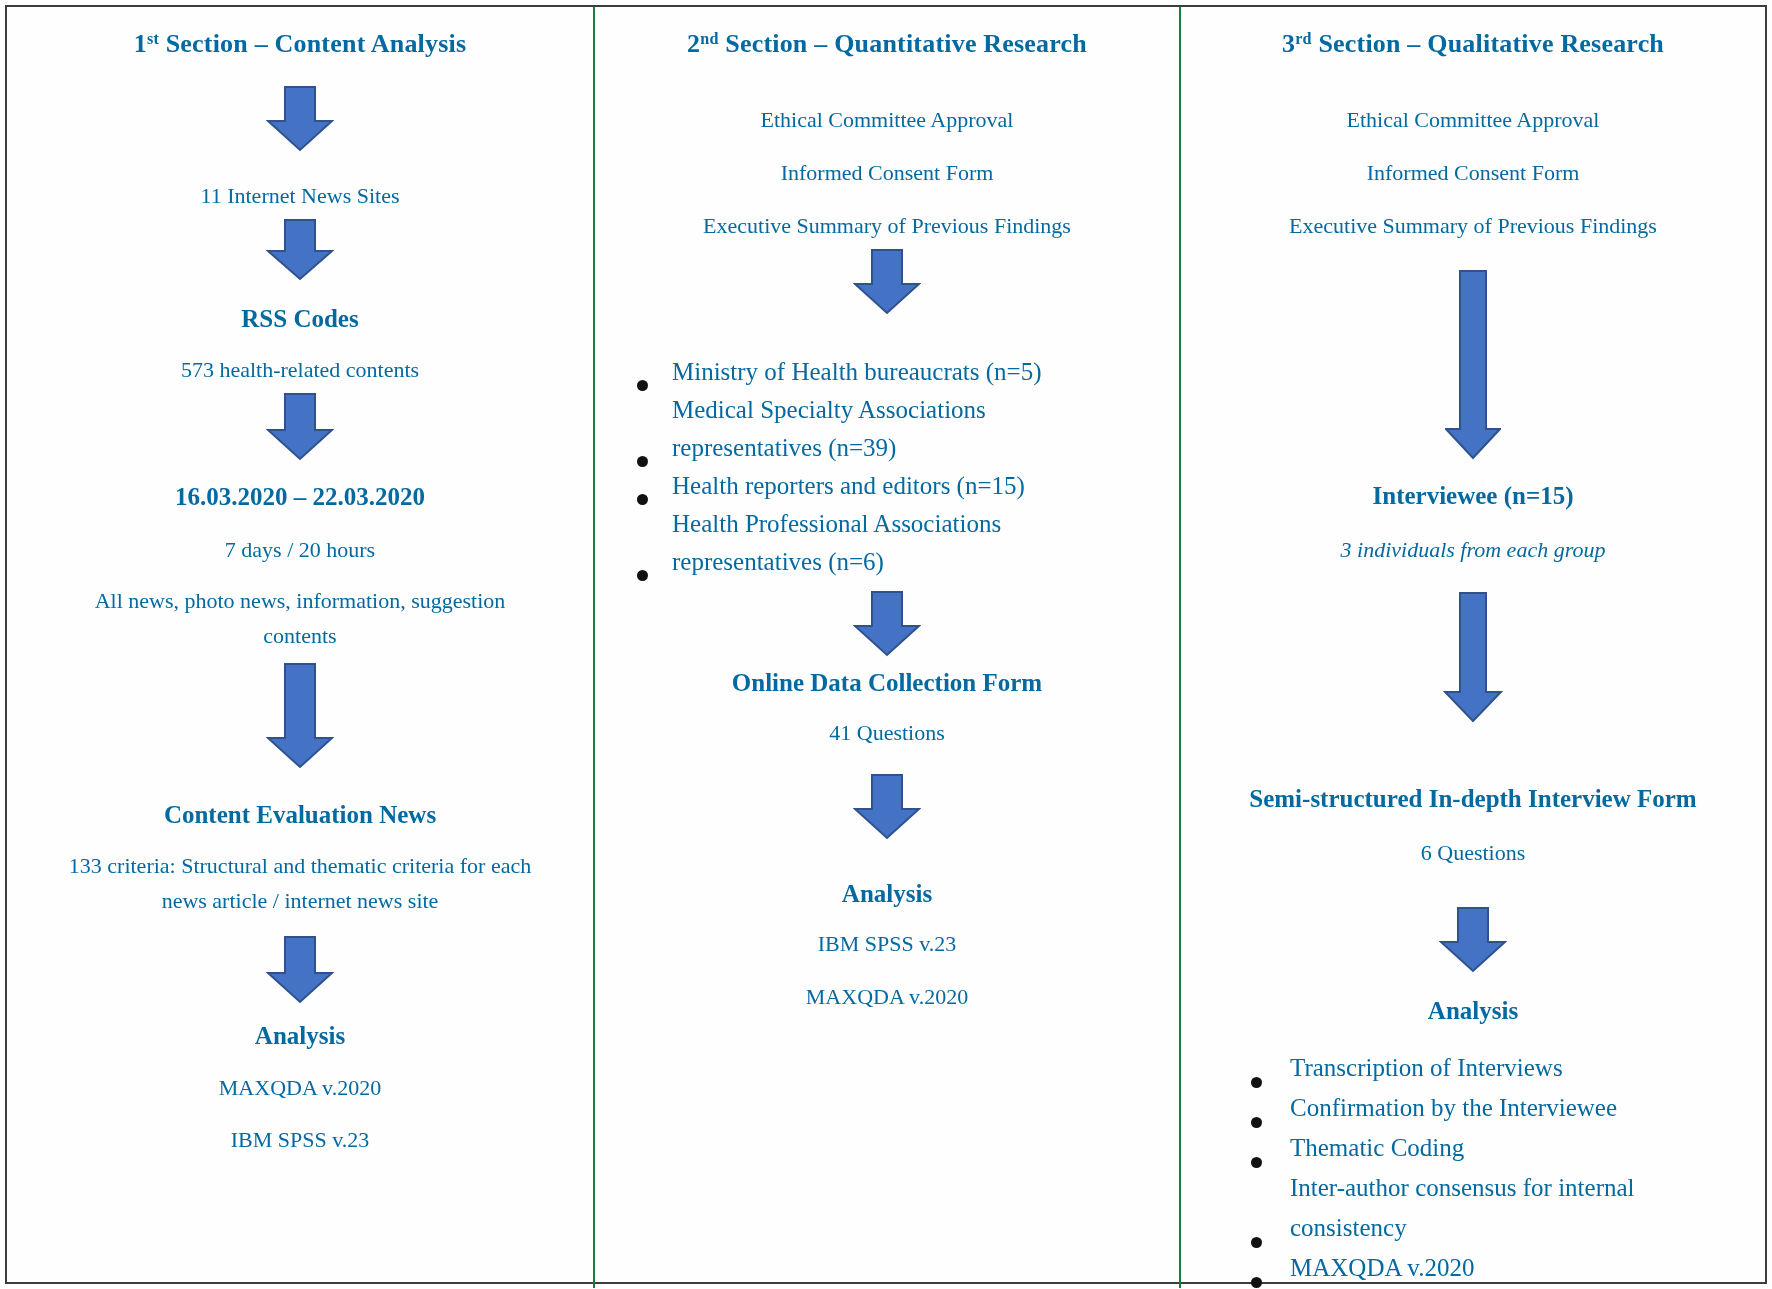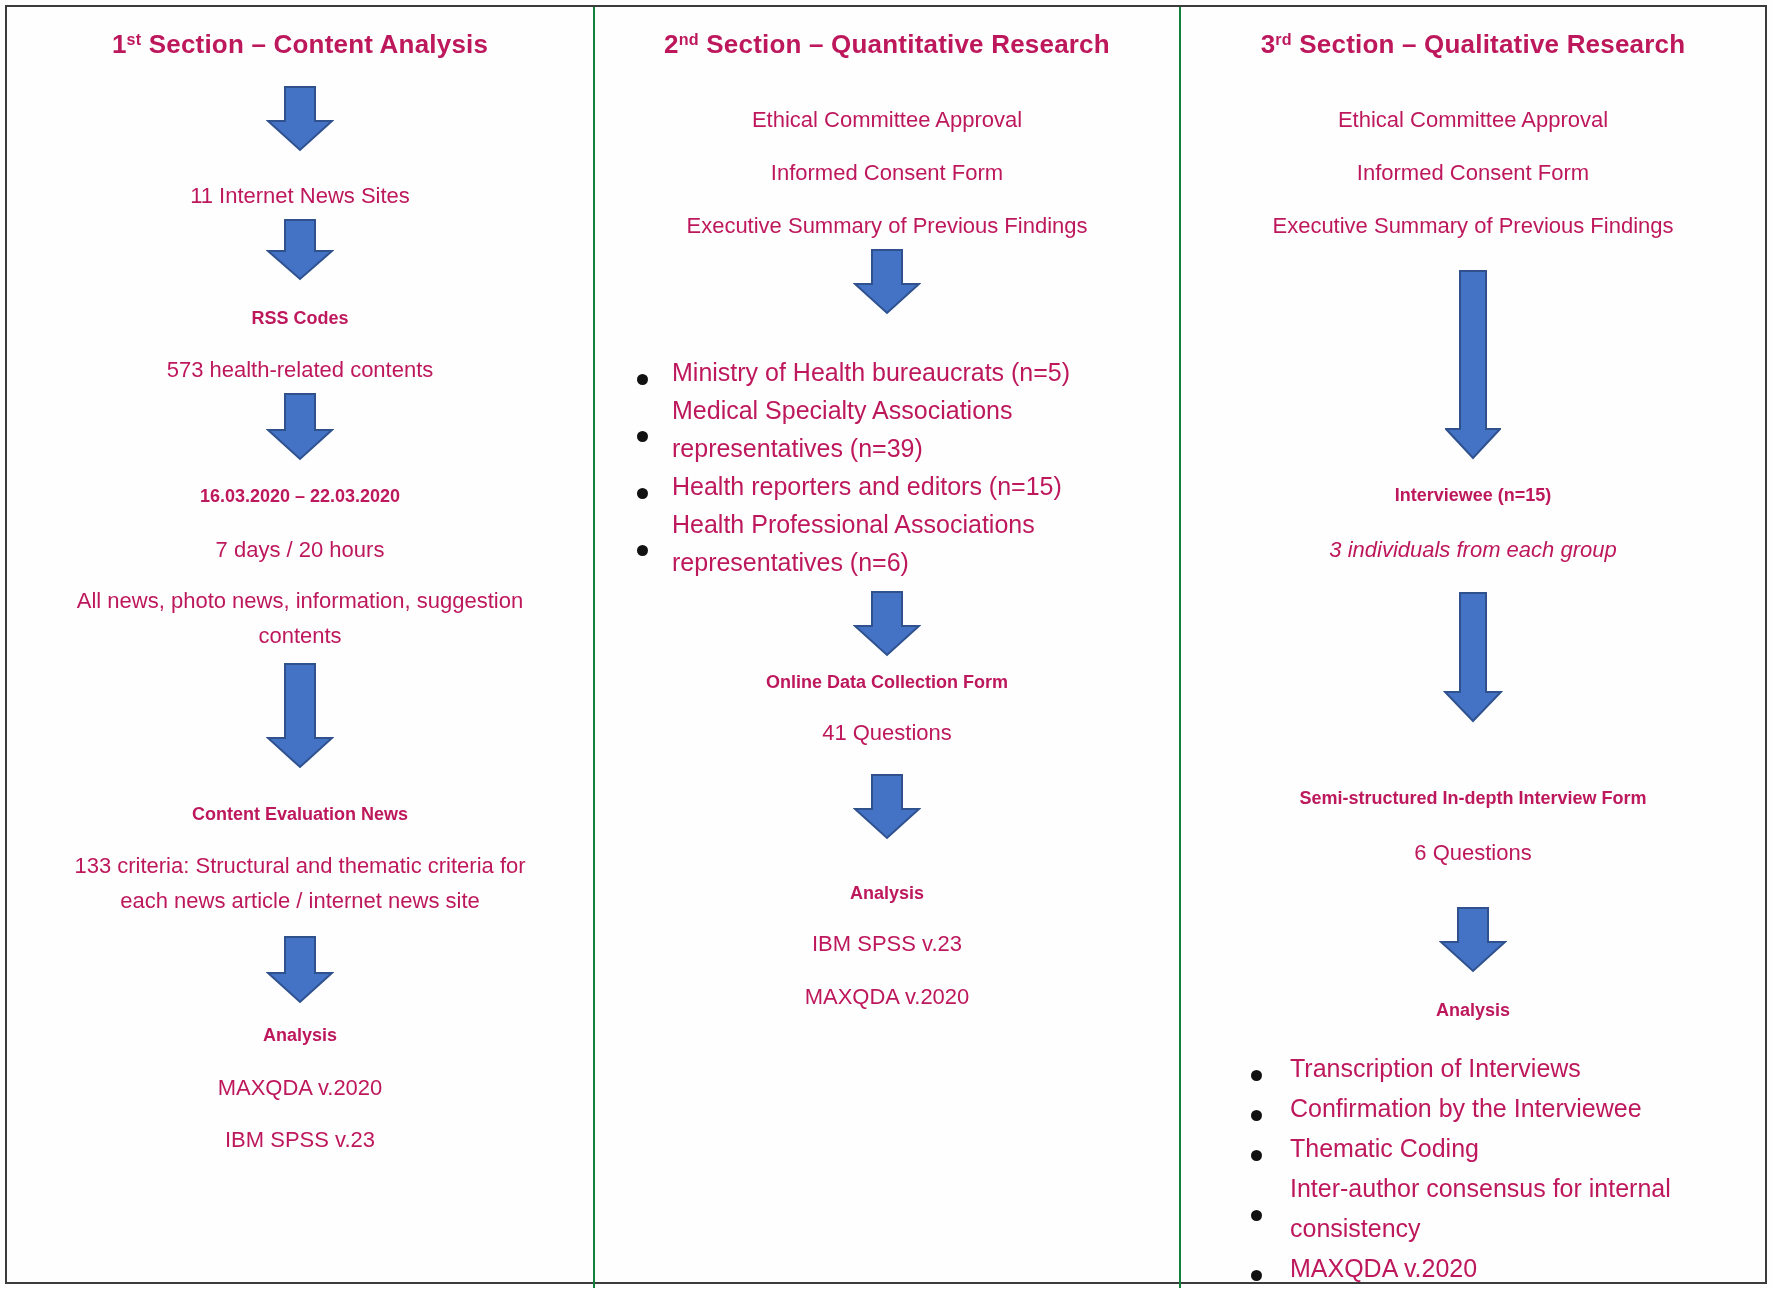--- a/index.html
+++ b/index.html
@@ -1,52 +1,52 @@
 <!DOCTYPE html>
 <html><head>
 <meta charset="utf-8">
 <style>
   html,body{margin:0;padding:0;background:#ffffff;}
   #fig{
     position:relative;
     width:1772px;height:1289px;
     background:#fefefe;
     box-sizing:border-box;
-    font-family:Liberation Sans, sans-serif;
-    color:#be185d;
+    font-family:Liberation Serif, serif;
+    color:#0369a1;
   }
   #frame{
     position:absolute;left:5px;top:5px;right:5px;bottom:5px;
     border:2px solid #3c3c3c;
     display:grid;
     grid-template-columns:1fr 1fr 1fr;
     box-sizing:border-box;
   }
   .col{
     box-sizing:border-box;
     padding:20px 14px 0 14px;
     display:flex;flex-direction:column;align-items:center;
   }
   .col.mid,.col.right{border-left:2px solid #15803d;}
   .h{
     font-size:26px;font-weight:bold;line-height:34px;text-align:center;
     letter-spacing:0.2px;
   }
   .sup{font-size:0.62em;position:relative;top:-0.5em;font-weight:bold;}
   .t{font-size:22px;line-height:35px;text-align:center;}
-  .b{font-size:18px;font-weight:bold;line-height:35px;text-align:center;}
+  .b{font-size:25px;font-weight:bold;line-height:35px;text-align:center;}
   .it{font-style:italic;}
   .w480{max-width:480px;}
   .arrow{display:block;}
   ul.blist{
     list-style:none;margin:0;padding:0;
     align-self:stretch;
   }
   .bullet-item{
-    display:flex;align-items:center;text-align:left;
+    display:flex;align-items:flex-end;text-align:left;
     font-size:25px;line-height:38px;
   }
   .bullet-item .dot{
     flex:0 0 auto;width:11px;height:11px;border-radius:50%;
     background:#111;margin-top:14px;
   }
   .c2 .bullet-item{margin-left:28px;}
   .c2 .bullet-item .dot{margin-right:24px;}
   .c2 .bullet-item .btxt{max-width:440px;}
   .c3 .bullet-item{margin-left:56px;line-height:40px;}

